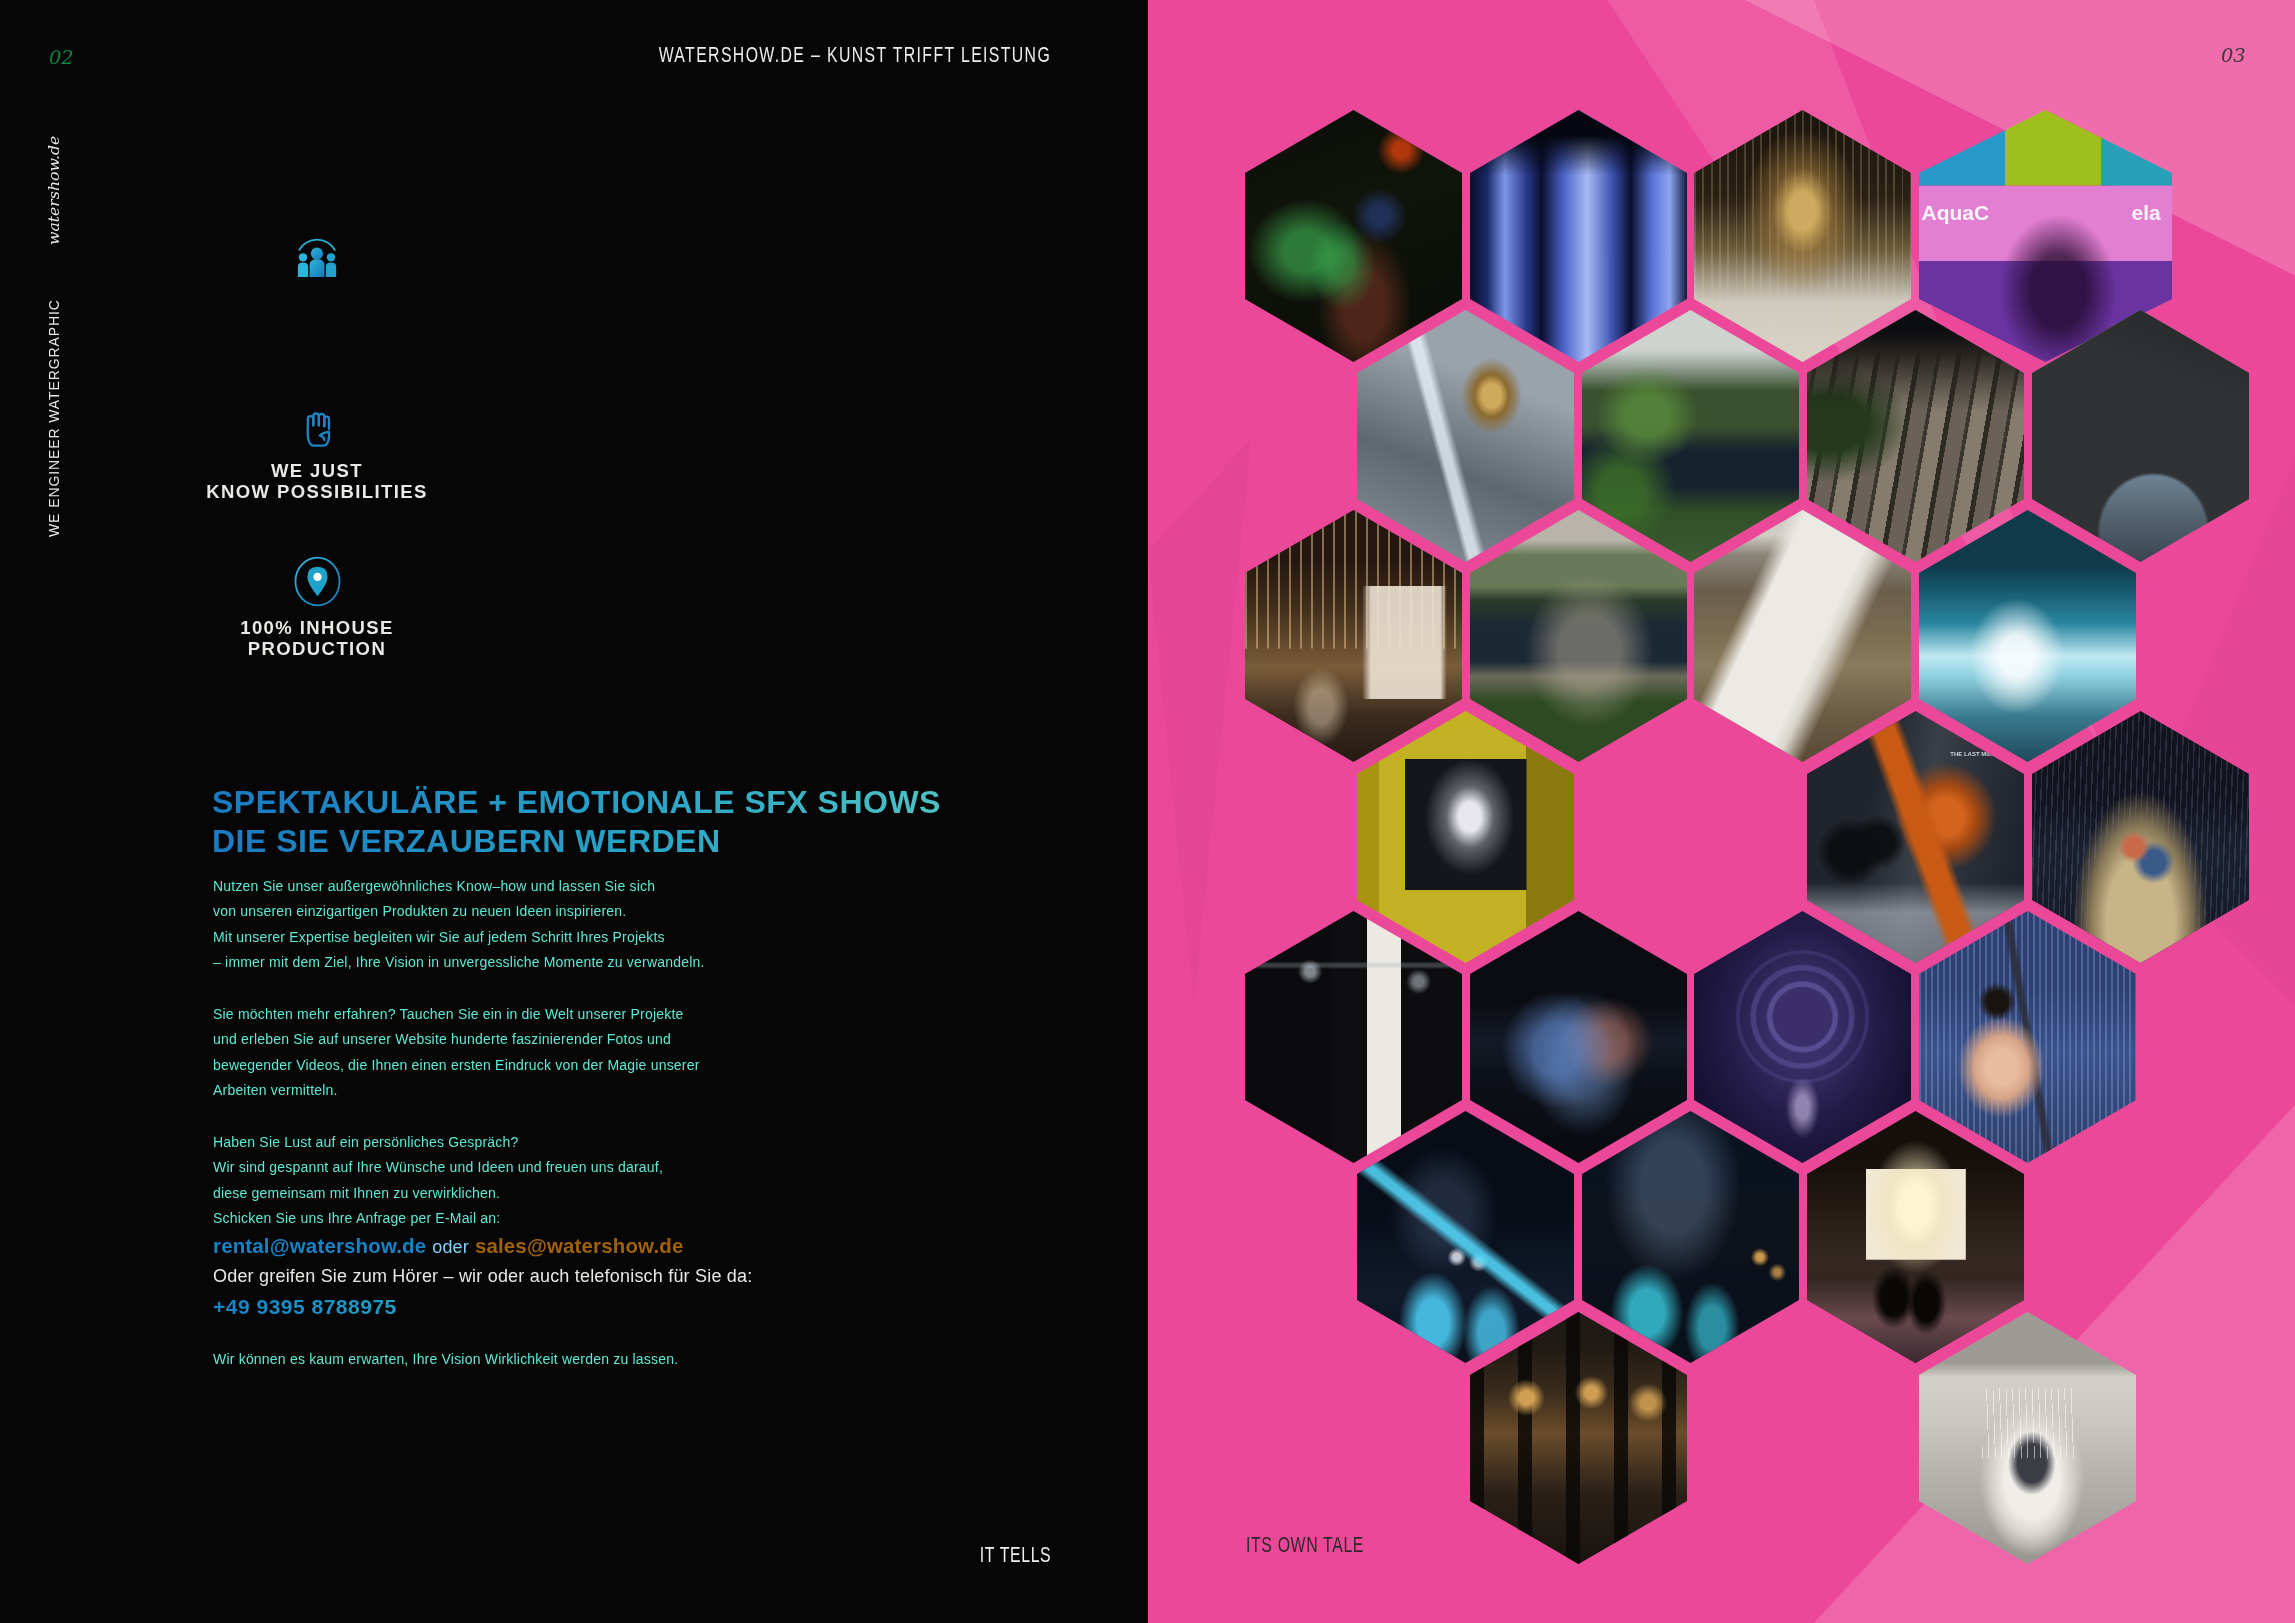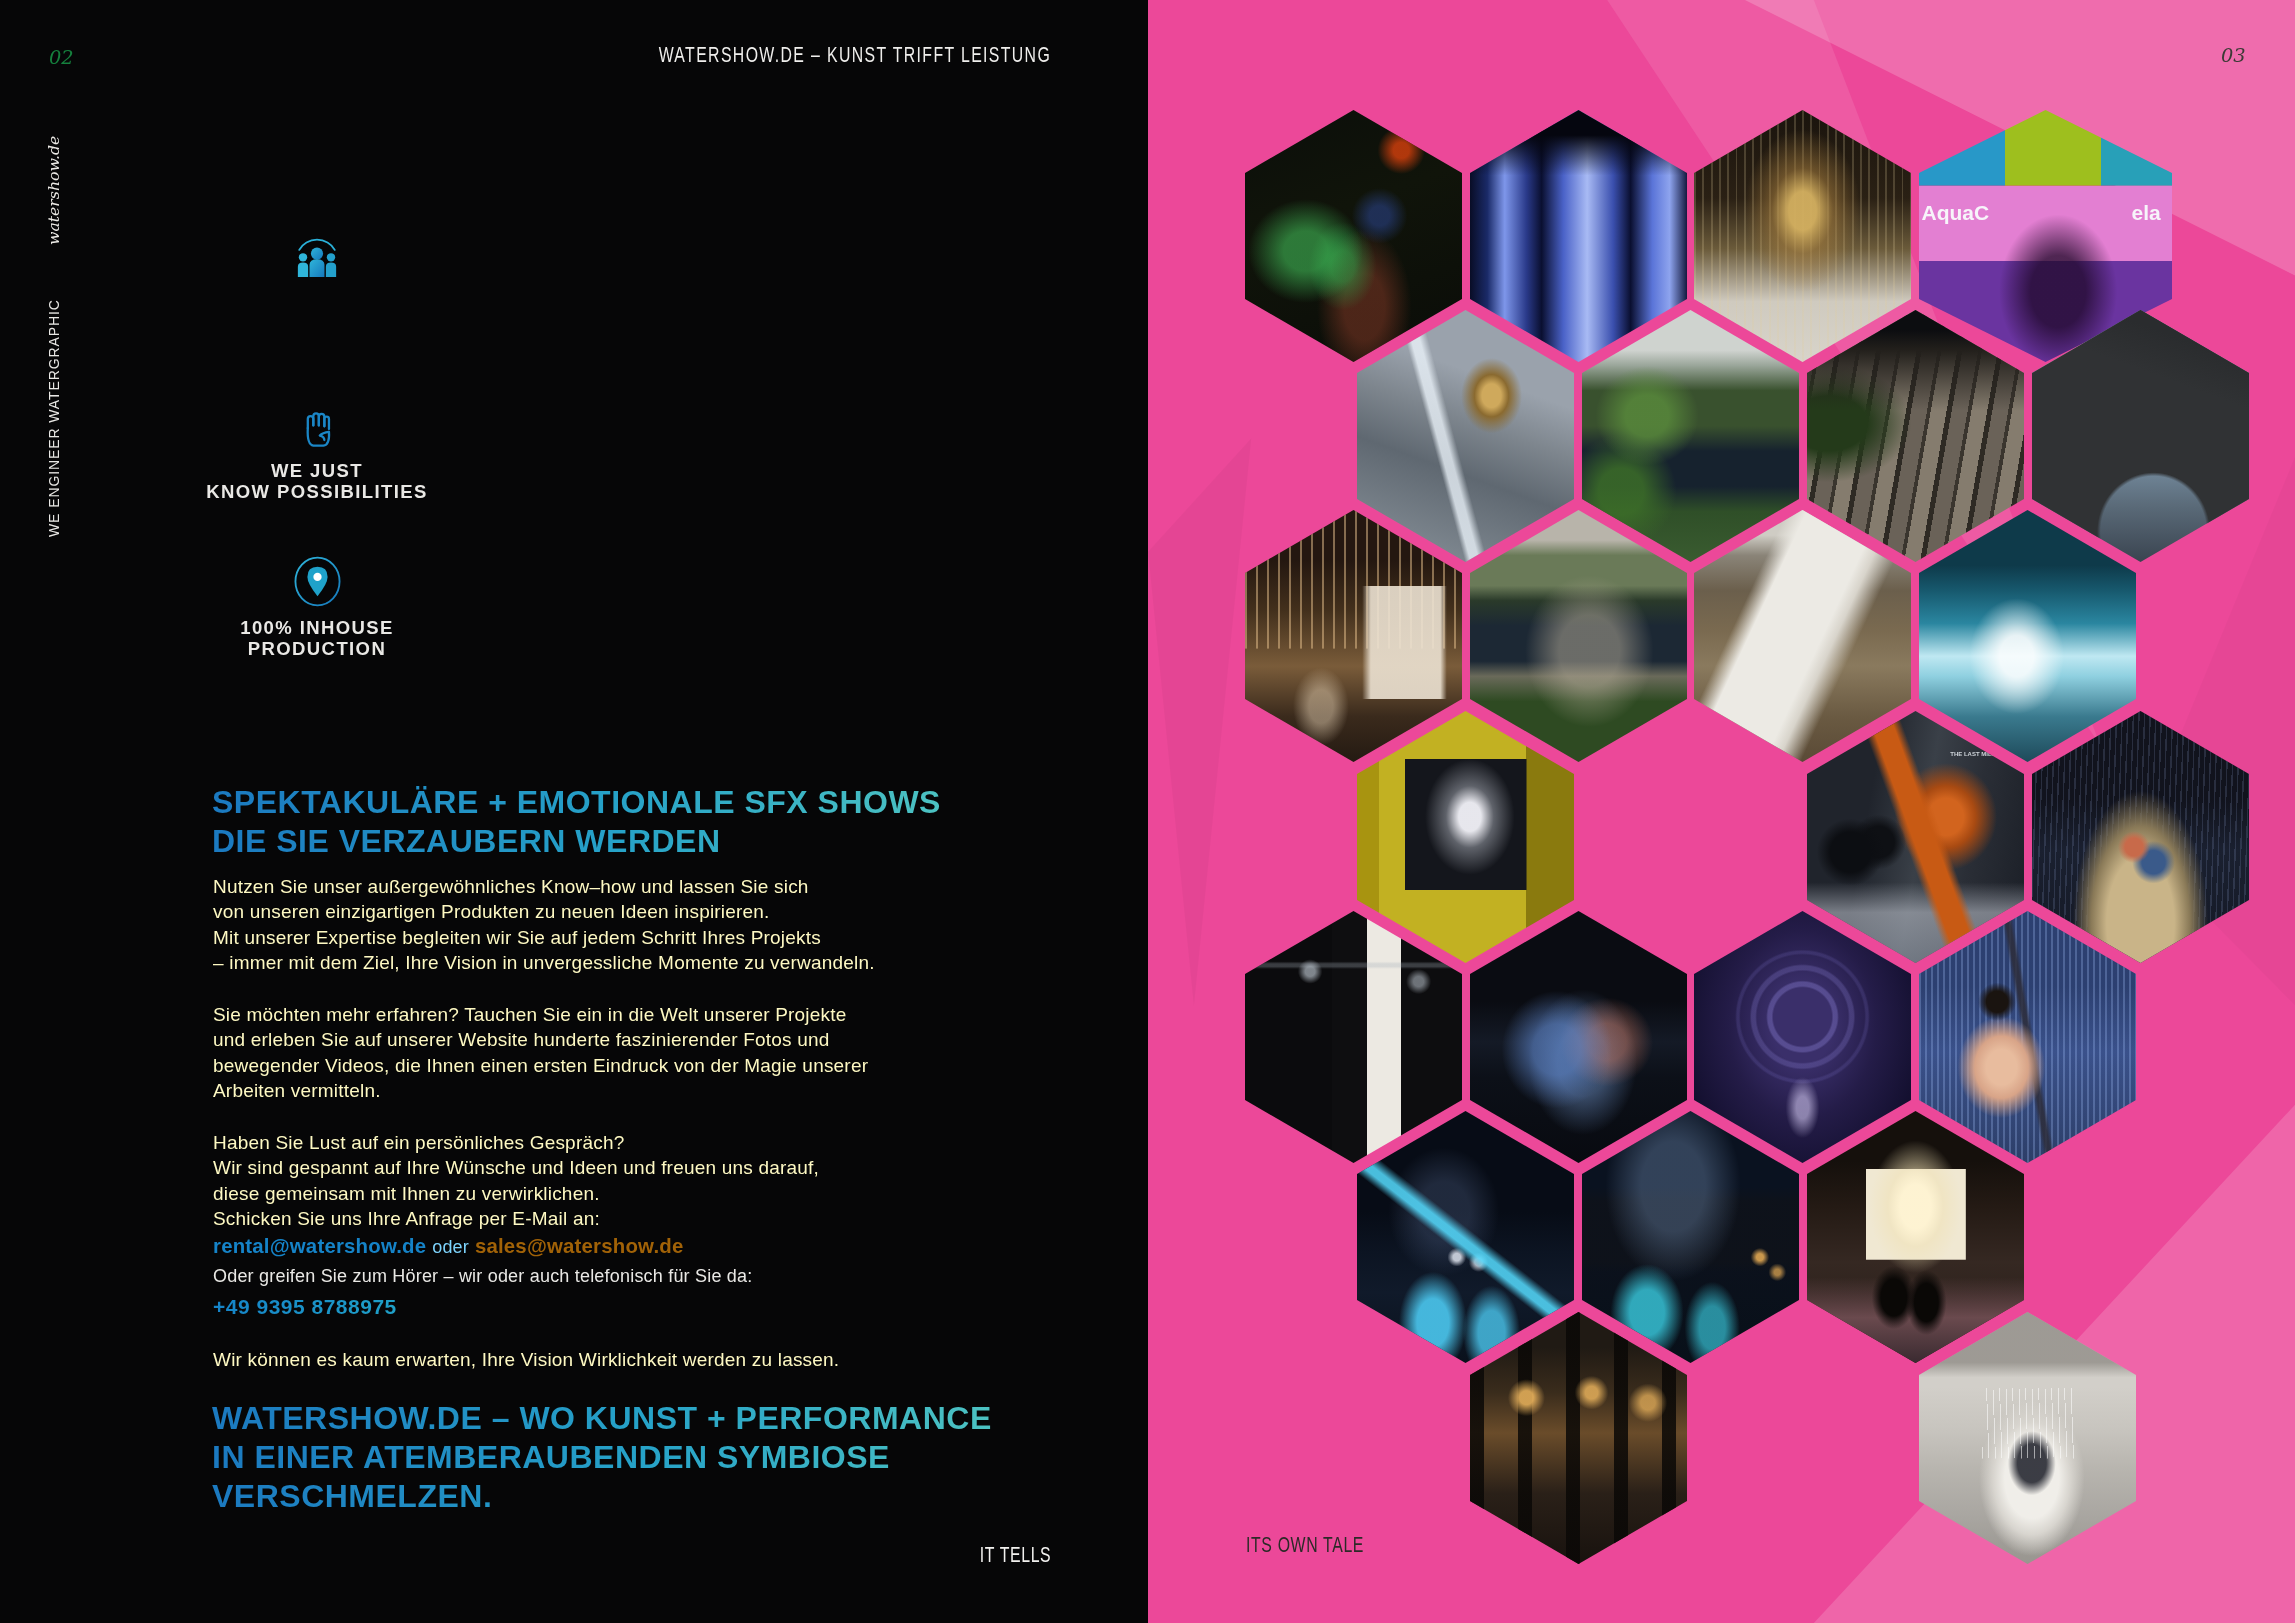--- a/index.html
+++ b/index.html
@@ -34,21 +34,21 @@
 
   .headline{position:absolute;left:212px;top:783px;font-weight:bold;font-size:32px;
     line-height:39px;letter-spacing:0.5px;white-space:pre-line;
     background:linear-gradient(90deg,#1b79c0 0%,#26a2c8 55%,#4cc2c2 100%);
     -webkit-background-clip:text;background-clip:text;color:transparent;}
   .closing-headline{position:absolute;left:212px;top:1399px;font-weight:bold;font-size:32px;
     line-height:39px;letter-spacing:0.5px;white-space:pre-line;
     background:linear-gradient(90deg,#1b79c0 0%,#26a2c8 55%,#4cc2c2 100%);
     -webkit-background-clip:text;background-clip:text;color:transparent;}
 
-  .para{position:absolute;left:213px;color:#fef9c3;font-size:19px;line-height:25.4px;
+  .para{position:absolute;left:213px;color:#5eead4;font-size:14px;line-height:25.4px;
     letter-spacing:0.2px;white-space:pre-line;}
   .para1{top:874px;} .para2{top:1002px;} .para3{top:1130px;}
   .closing-line{top:1347px;}
 
   .email-line{position:absolute;left:213px;top:1235px;font-size:20.4px;letter-spacing:0.2px;}
   .email-line a{text-decoration:none;font-weight:bold;}
   .email1{color:#1583c8;} .email2{color:#a16207;}
   .email-mid{color:#7dd3fc;font-size:18px;}
   .phone-intro{position:absolute;left:213px;top:1266px;color:#e9e8e5;font-size:18px;
     letter-spacing:0.2px;}
@@ -289,23 +289,20 @@
       <span class="email-mid">oder</span>
       <a href="#" class="email2">sales@watershow.de</a>
     </div>
 
     <div class="phone-intro">Oder greifen Sie zum Hörer – wir oder auch telefonisch für Sie da:</div>
 
     <a href="#" class="phone">+49 9395 8788975</a>
 
     <p class="para closing-line" style="margin:0;">Wir können es kaum erwarten, Ihre Vision Wirklichkeit werden zu lassen.</p>
 
-    <h2 class="closing-headline" style="margin:0;">WATERSHOW.DE – WO KUNST + PERFORMANCE
-IN EINER ATEMBERAUBENDEN SYMBIOSE
-VERSCHMELZEN.</h2>
 
     <div class="footer-label footer-left">IT TELLS</div>
   </section>
 
   <section class="page page-right">
     <div class="facet facet-1"></div>
     <div class="facet facet-2"></div>
     <div class="facet facet-3"></div>
     <div class="facet facet-4"></div>
     <div class="facet facet-5"></div>

